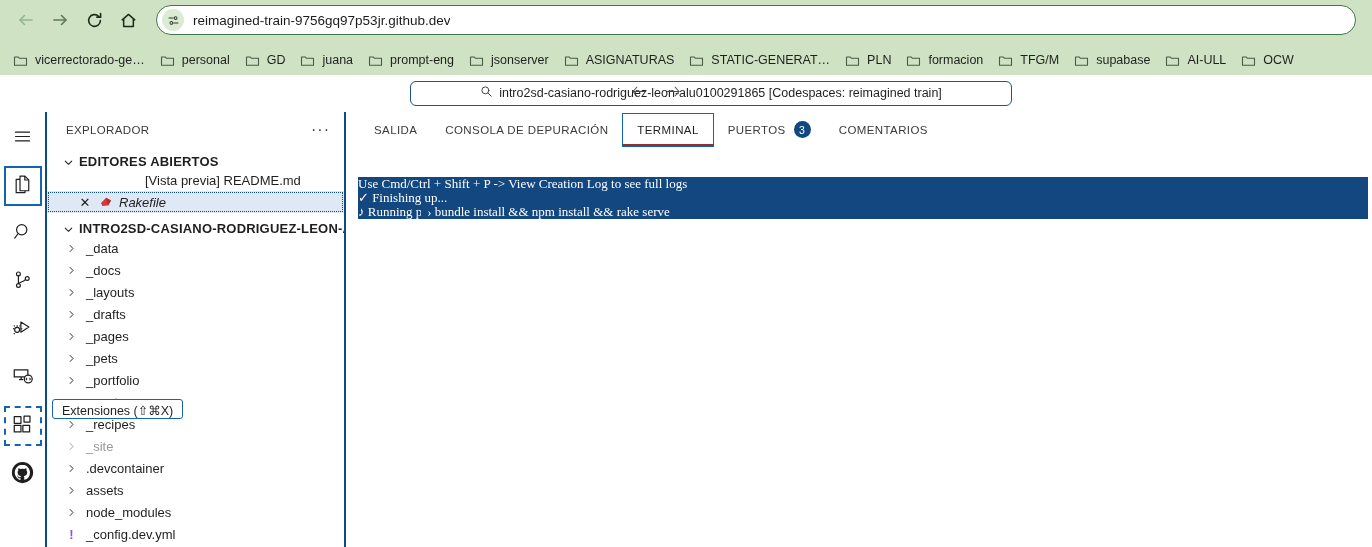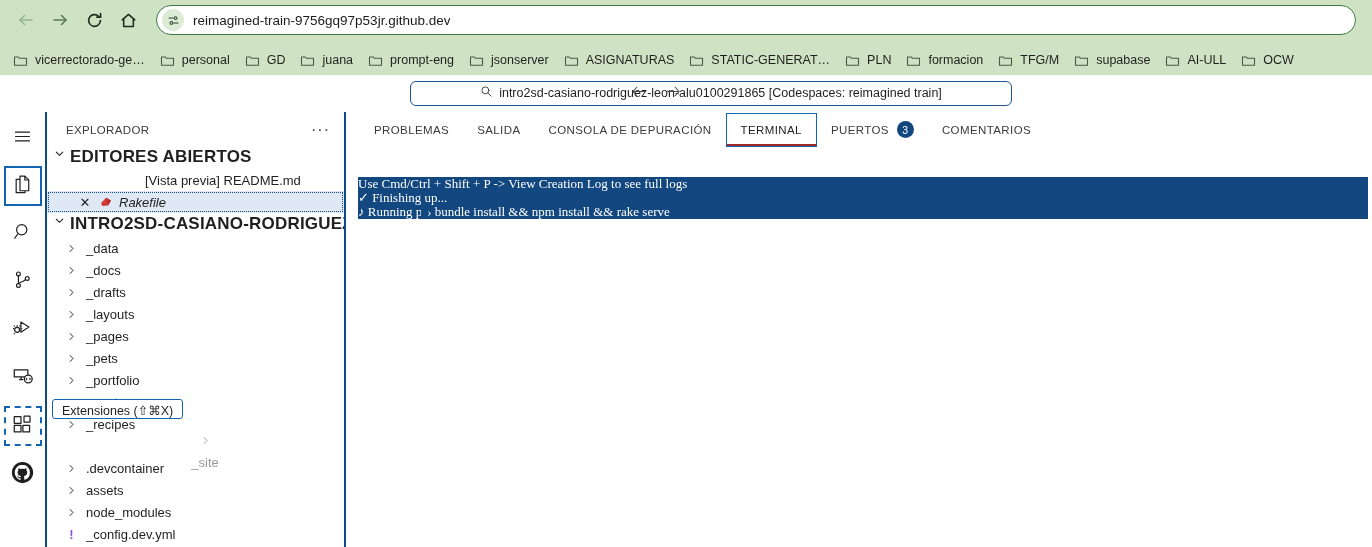--- a/index.html
+++ b/index.html
@@ -174,24 +174,24 @@
   }
   .sidebar-more {
     font-size: 16px;
     color: #3b3b3b;
     letter-spacing: 1px;
     line-height: 8px;
   }
   .section-header {
     height: 22px;
     display: flex;
-    align-items: flex-start;
+    align-items: flex-end;
     gap: 4px;
-    padding-left: 6px;
-    font-size: 17px;
+    padding-left: 15px;
+    font-size: 13px;
     font-weight: bold;
     color: #1f1f1f;
     letter-spacing: .2px;
     white-space: nowrap;
     overflow: hidden;
   }
   .chev { flex: 0 0 auto; display:block; }
   .open-editor-row {
     height: 22px;
     display: flex;
@@ -224,21 +224,21 @@
   .tree-row {
     height: 22px;
     display: flex;
     align-items: center;
     font-size: 13px;
     color: #1f1f1f;
     padding-left: 19px;
     gap: 9px;
     white-space: nowrap;
   }
-  .tree-row.dimmed { color: #9a9a9a; flex-direction: column; }
+  .tree-row.dimmed { color: #9a9a9a; }
   .tree-row .tw { width: 11px; display: flex; align-items: center; justify-content: center; flex:0 0 auto;}
   .warn-mark {
     color: #8a56d6;
     font-weight: bold;
     font-size: 13px;
     width: 11px;
     text-align: center;
     flex: 0 0 auto;
   }
 
@@ -666,30 +666,30 @@
           </span>
         <span>_docs</span>
       </div>
 
       <div class="tree-row">
         <span class="tw">
             <svg width="11" height="11" viewBox="0 0 16 16" fill="none" stroke="#1f1f1f" stroke-width="1.35" stroke-linecap="round" stroke-linejoin="round">
               <path d="M6 3.6l4.2 4.4L6 12.4"></path>
             </svg>
           </span>
+        <span>_layouts</span>
+      </div>
+
+      <div class="tree-row">
+        <span class="tw">
+            <svg width="11" height="11" viewBox="0 0 16 16" fill="none" stroke="#1f1f1f" stroke-width="1.35" stroke-linecap="round" stroke-linejoin="round">
+              <path d="M6 3.6l4.2 4.4L6 12.4"></path>
+            </svg>
+          </span>
         <span>_drafts</span>
-      </div>
-
-      <div class="tree-row">
-        <span class="tw">
-            <svg width="11" height="11" viewBox="0 0 16 16" fill="none" stroke="#1f1f1f" stroke-width="1.35" stroke-linecap="round" stroke-linejoin="round">
-              <path d="M6 3.6l4.2 4.4L6 12.4"></path>
-            </svg>
-          </span>
-        <span>_layouts</span>
       </div>
 
       <div class="tree-row">
         <span class="tw">
             <svg width="11" height="11" viewBox="0 0 16 16" fill="none" stroke="#1f1f1f" stroke-width="1.35" stroke-linecap="round" stroke-linejoin="round">
               <path d="M6 3.6l4.2 4.4L6 12.4"></path>
             </svg>
           </span>
         <span>_pages</span>
       </div>
@@ -772,23 +772,20 @@
       </div>
 
     </div>
 
     <div class="tooltip">Extensiones (⇧⌘X)</div>
   </div>
 
   <div class="panel">
 
     <div class="panel-tabs">
-      <div class="panel-tab">
-        <span>PROBLEMAS</span>
-      </div>
       <div class="panel-tab">
         <span>SALIDA</span>
       </div>
       <div class="panel-tab">
         <span>CONSOLA DE DEPURACIÓN</span>
       </div>
       <div class="panel-tab active">
         <span>TERMINAL</span>
       </div>
       <div class="panel-tab">

